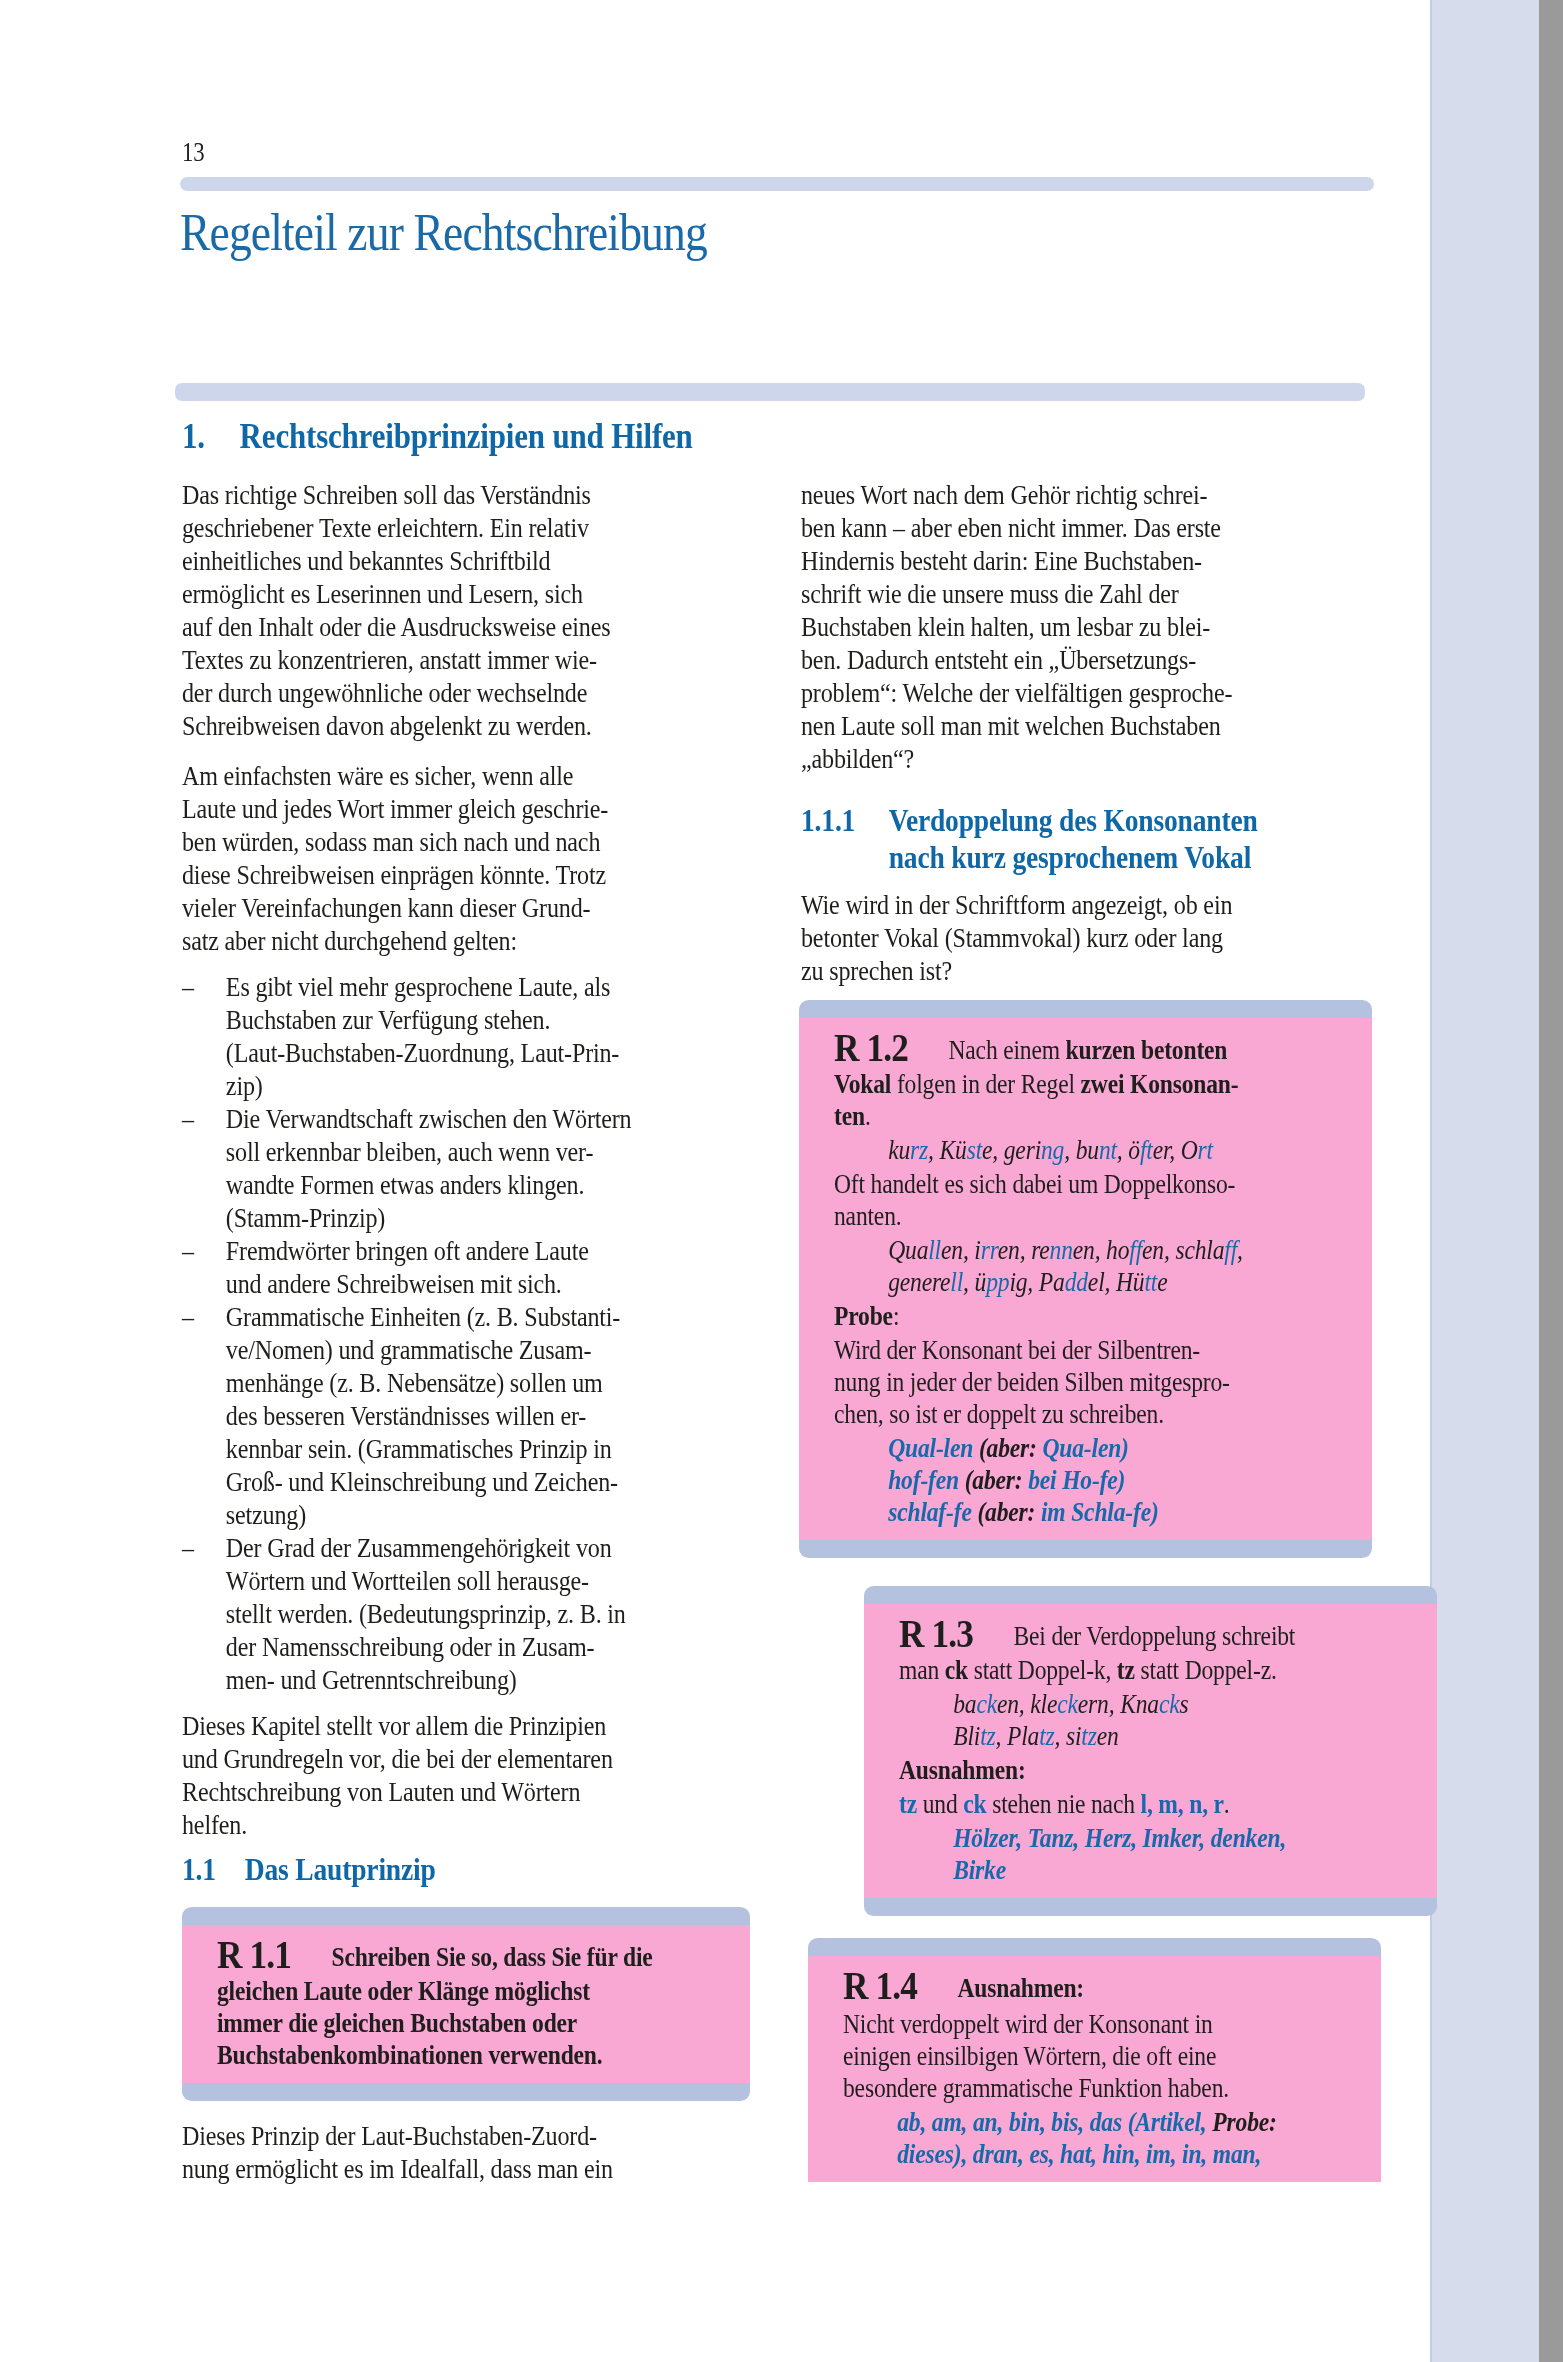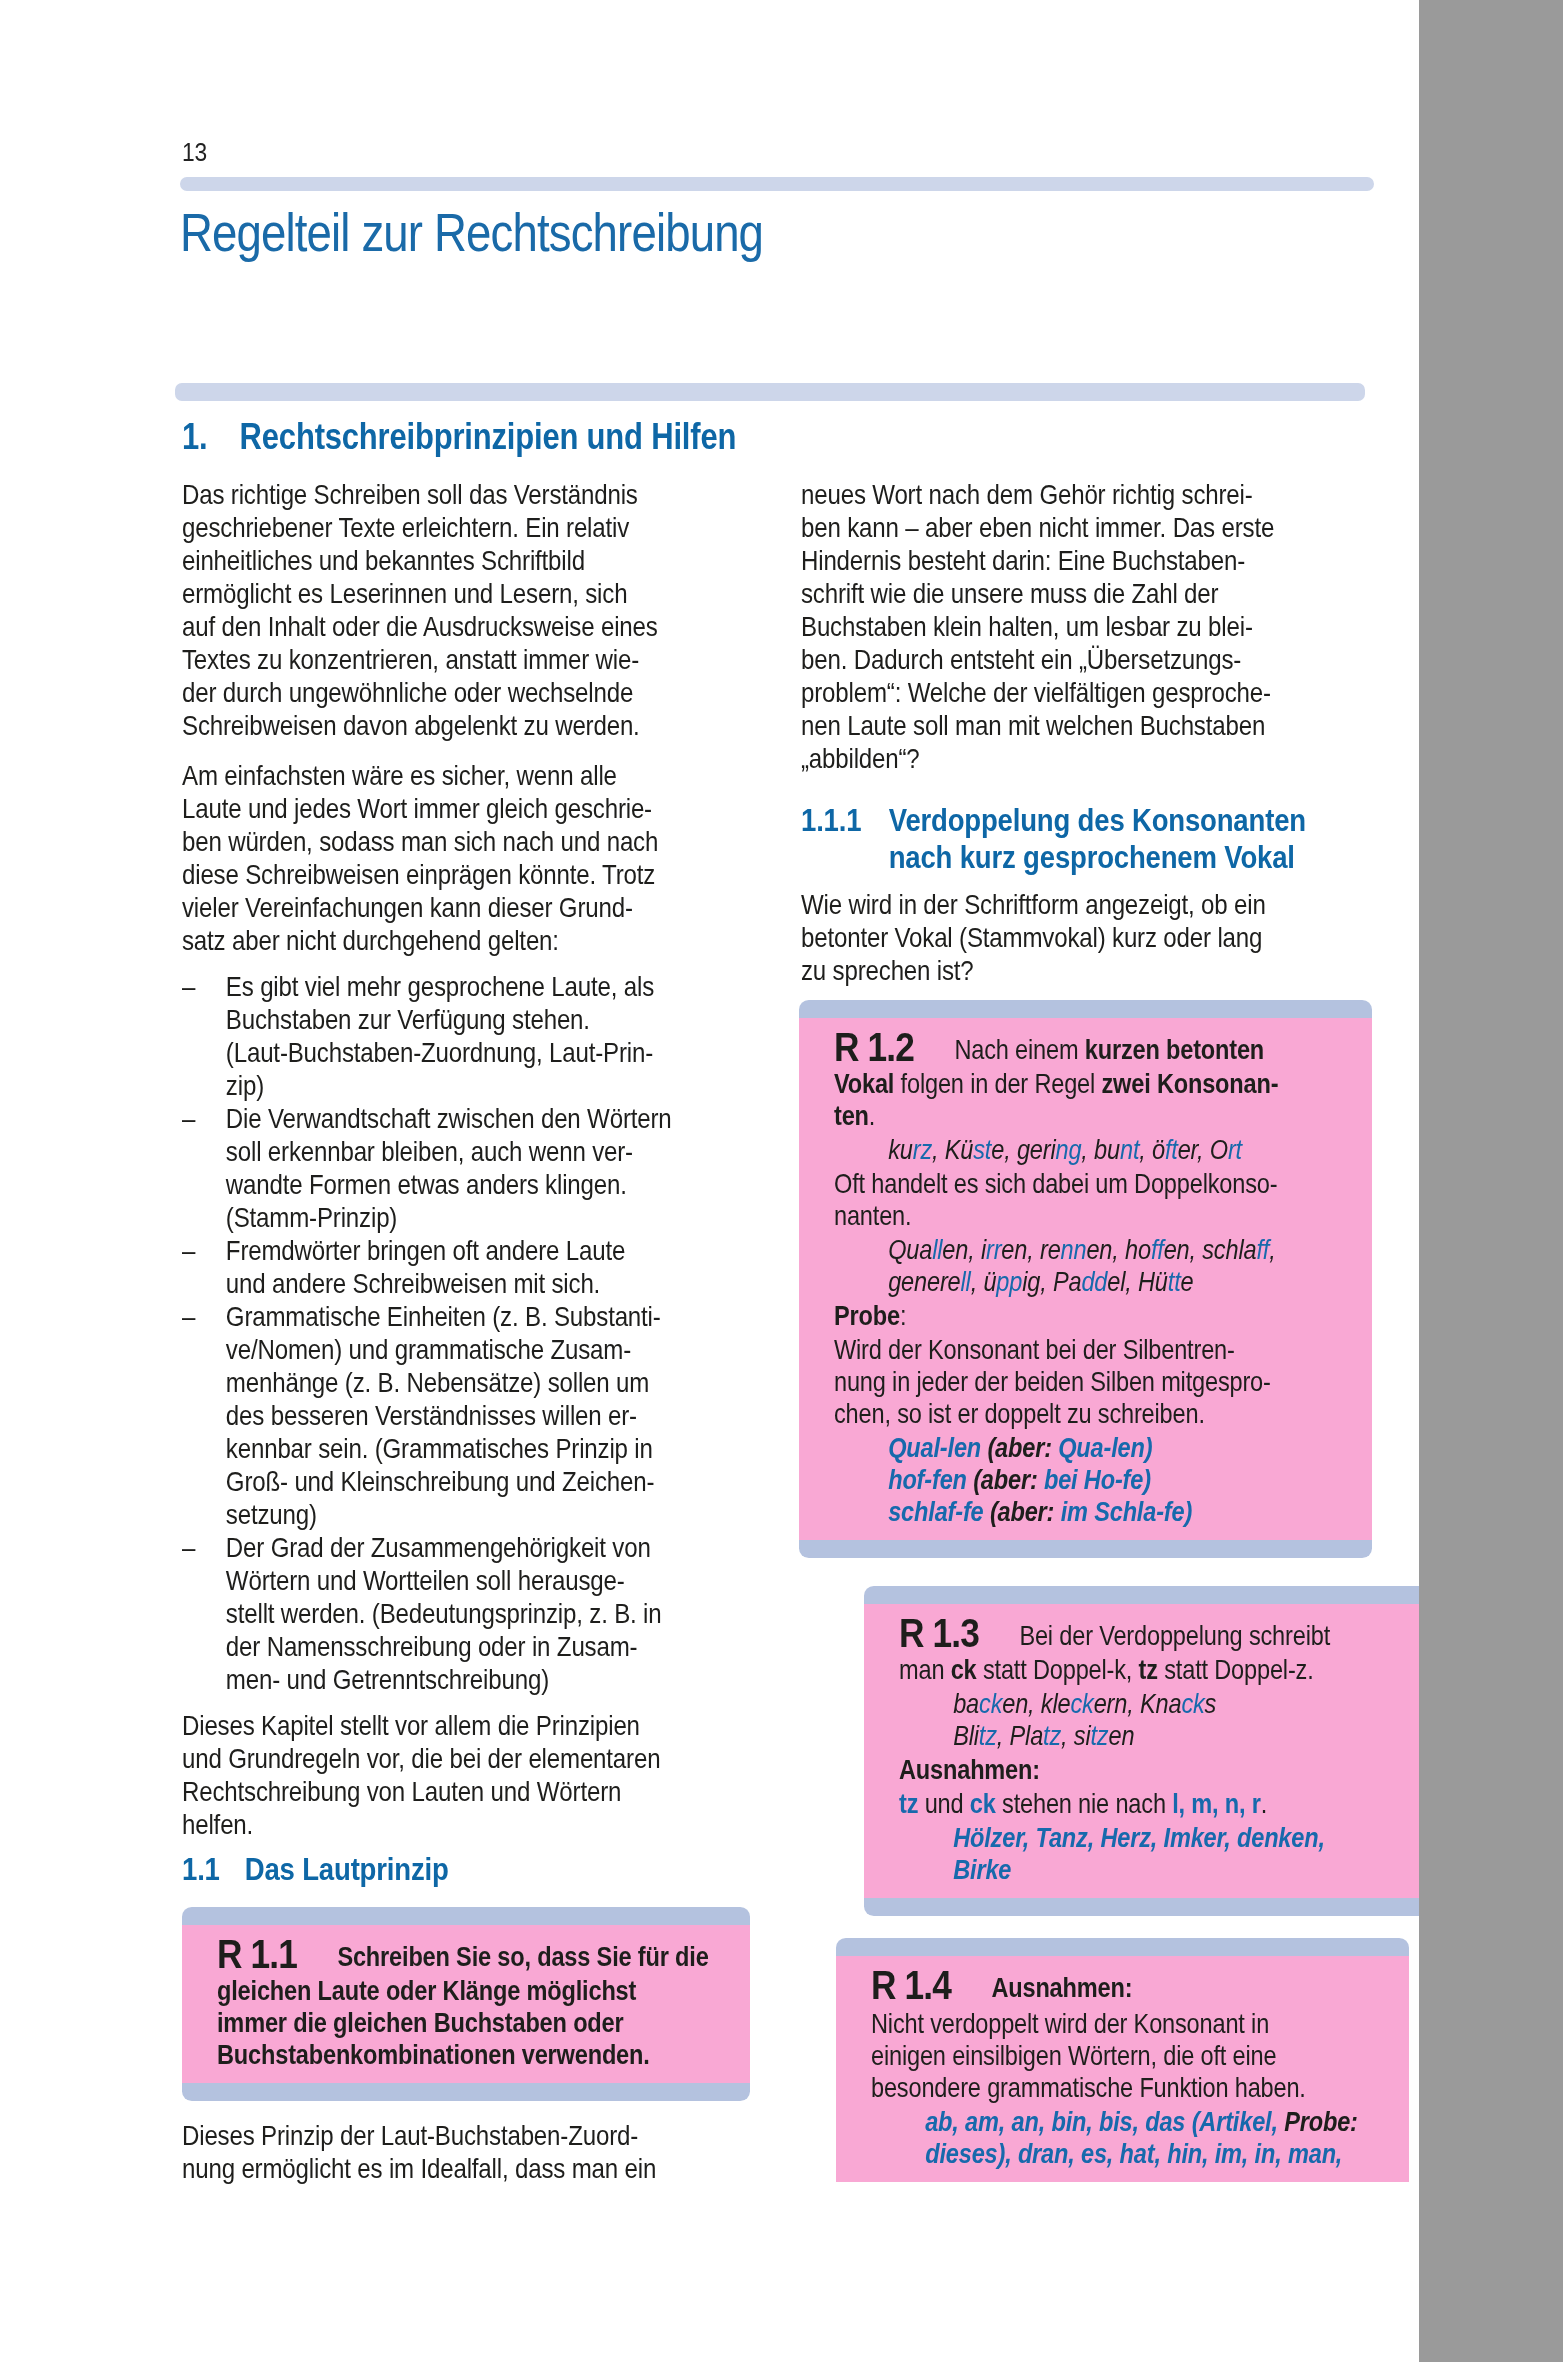--- a/index.html
+++ b/index.html
@@ -1,17 +1,17 @@
 <!DOCTYPE html>
 <html><head>
 <meta charset="utf-8">
 <style>
   html,body{margin:0;padding:0;background:#9a9a9a;}
-  .page{position:relative;width:1419px;height:2362px;background:#ffffff;
-        font-family:Liberation Sans, sans-serif;color:#1e1e1c;overflow:hidden;
+  .page{position:relative;width:1539px;height:2362px;background:#ffffff;
+        font-family:Liberation Serif, serif;color:#1e1e1c;overflow:hidden;
         letter-spacing:-0.2px;}
   .abs{position:absolute;}
   
   .cx{transform:scaleX(0.86);transform-origin:0 0;}
   .nowrapln .line, .line{white-space:nowrap;}
   .para{font-size:28px;line-height:33px;white-space:pre-line;}
   .pagenum{font-size:26.5px;color:#222;}
   .bar{background:#cdd6ea;border-radius:6.9px;height:13.7px;}
   .sidebar{background:#d6dcec;border-left:2px solid #c2cce2;}
   .booktitle{font-size:53px;color:#1a6aa8;font-weight:400;letter-spacing:-1px;}
@@ -239,21 +239,21 @@
           </div>
           <div class="blk blk-ex">
             <div class="line"><span class="seg-ibb">Hölzer, Tanz, Herz, Imker, denken,</span></div>
             <div class="line"><span class="seg-ibb">Birke</span></div>
           </div>
         </div>
     </div>
     <div class="box-cap cap-bottom"></div>
   </div>
 
-  <div class="abs rule-box" style="left:836px;top:1938px;width:573px;">
+  <div class="abs rule-box" style="left:808px;top:1938px;width:573px;">
     <div class="box-cap cap-top"></div>
     <div class="box-body">
       <div class="box-content cx">
           <div class="blk blk-p">
             <div class="line"><span class="seg-label">R 1.4</span><span class="seg-b">Ausnahmen:</span></div>
           </div>
           <div class="blk blk-p">
             <div class="line"><span class="seg-n">Nicht verdoppelt wird der Konsonant in</span></div>
             <div class="line"><span class="seg-n">einigen einsilbigen Wörtern, die oft eine</span></div>
             <div class="line"><span class="seg-n">besondere grammatische Funktion haben.</span></div>

